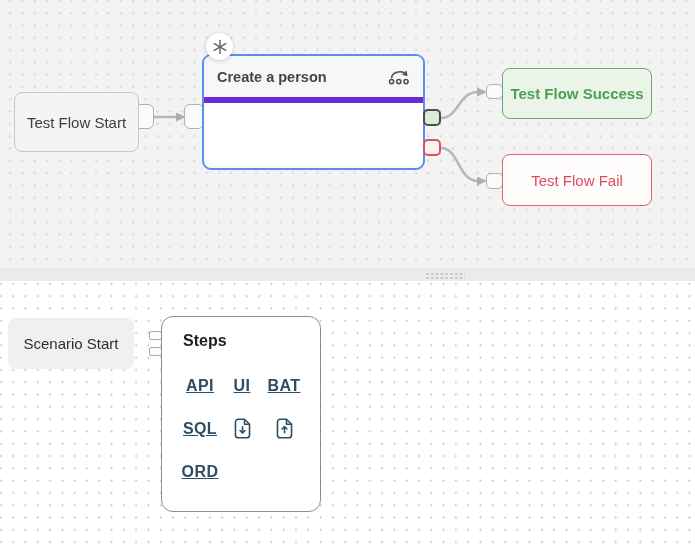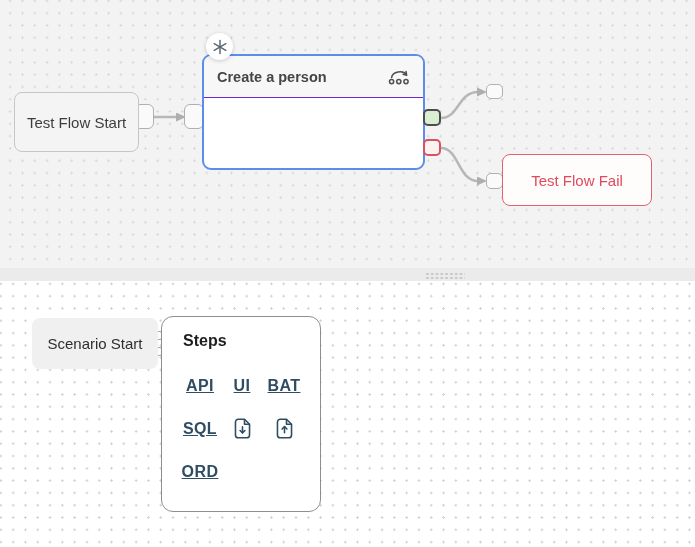--- a/index.html
+++ b/index.html
@@ -41,21 +41,21 @@
     font-size:15px;font-weight:500;color:#3d3d3d;
   }
   .port-start-out{left:134px;top:104px;width:20px;height:25px;}
   .port-person-in{left:184px;top:104px;width:20px;height:25px;}
   .person-node{
     left:202px;top:54px;width:223px;height:116px;
     background:#ffffff;border:2px solid var(--selected-node-border,#5c8ced);border-radius:9px;
     display:block;z-index:2;
   }
   .person-header{
-    height:41px;background:#f7f7f7;border-bottom:1px solid #6d28d9;
+    height:41px;background:#f7f7f7;border-bottom:6px solid #6d28d9;
     border-radius:7px 7px 0 0;display:flex;align-items:center;
     justify-content:space-between;padding:0 13px;
   }
   .person-title{font-size:14.5px;font-weight:600;color:#454545;}
   .person-body{padding:9px 12px 0 12px;}
   .person-body input{
     width:100%;border:none;outline:none;background:transparent;
     font-family:inherit;font-size:15px;color:#555;padding:0;
   }
   .person-body input::placeholder{color:#9b9b9b;font-style:italic;opacity:1;}
@@ -82,21 +82,21 @@
     border-radius:8px;font-size:15px;font-weight:600;color:var(--success-text,#4ba151);
   }
   .fail-node{
     left:502px;top:154px;width:150px;height:52px;
     background:var(--fail-bg,#fffcfc);border:1.5px solid var(--fail-border,#e0616f);
     border-radius:8px;font-size:15px;font-weight:400;color:var(--fail-text,#e04a5e);
   }
   .edges{position:absolute;left:0;top:0;width:695px;height:268px;pointer-events:none;z-index:1;}
   
   .scenario-node{
-    left:32px;top:37px;width:126px;height:51px;
+    left:8px;top:37px;width:126px;height:51px;
     background:#f0f0f0;border-radius:8px;
     font-size:15px;font-weight:500;color:#2e2e2e;
   }
   .port-sc{position:absolute;box-sizing:border-box;background:#fcfcfc;border:1px solid #a8a8a8;border-radius:2px;z-index:1;width:13px;height:9px;left:149px;}
   .port-sc1{top:50px;}
   .port-sc2{top:66px;}
   .steps-panel{
     position:absolute;left:161px;top:35px;width:160px;height:196px;box-sizing:border-box;
     background:#fff;border:1px solid #8e8e8e;border-radius:12px;z-index:2;
   }
@@ -160,20 +160,23 @@
           <line x1="2.2" y1="4.7" x2="13.8" y2="11.3"></line>
           <line x1="2.2" y1="11.3" x2="13.8" y2="4.7"></line>
         </svg>
       </span>
     </div>
 
     <div class="port-green"></div>
     <div class="port-red"></div>
 
     <div class="port port-success-in"></div>
+    <div class="node success-node">
+      <span>Test Flow Success</span>
+    </div>
 
     <div class="port port-fail-in"></div>
     <div class="node fail-node">
       <span>Test Flow Fail</span>
     </div>
   </div>
 
   <div class="splitter">
     <div class="splitter-handle"></div>
   </div>

